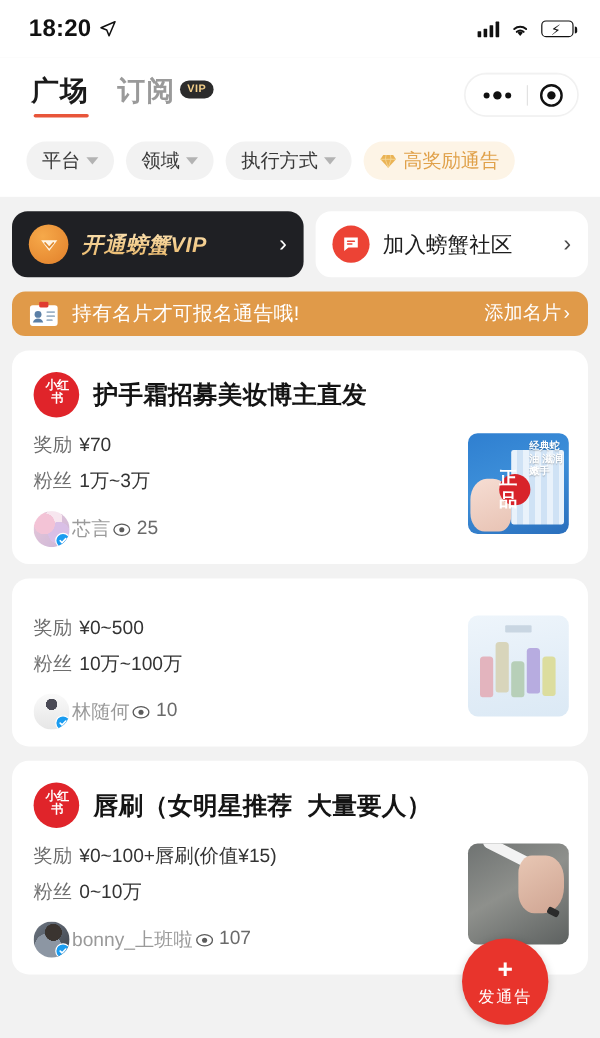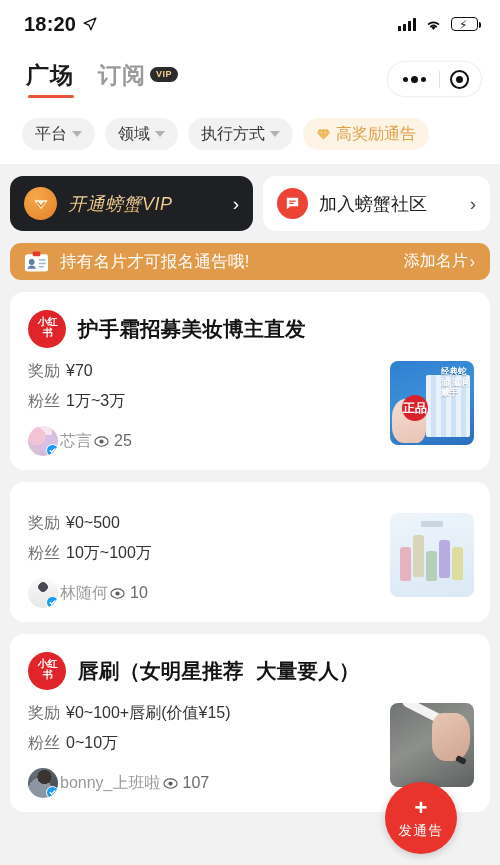--- a/index.html
+++ b/index.html
@@ -84,21 +84,21 @@
   .banner-row{ display:flex; gap:10px; padding:12px 10px 0; }
   .vip-banner{
     flex:0 0 243px; height:55px; background:#1f2024; border-radius:13px;
     display:flex; align-items:center; padding:0 14px; gap:11px; position:relative;
     cursor:pointer;
   }
   .vip-orb{ width:33px; height:33px; border-radius:50%;
     background:radial-gradient(circle at 35% 30%,#f6a94a,#e2802a);
     display:flex; align-items:center; justify-content:center; flex:0 0 33px;}
   .vip-orb svg{ width:18px; height:18px; }
-  .vip-text{ font-size:18px; font-weight:400; font-style:italic; letter-spacing:.5px;
+  .vip-text{ font-size:18px; font-weight:700; font-style:italic; letter-spacing:.5px;
     background:linear-gradient(180deg,#fbe2b2,#eab768); -webkit-background-clip:text;
     background-clip:text; color:transparent; }
   .chev{ color:#fff; font-size:19px; line-height:1; margin-left:auto; font-weight:300;}
   .comm-banner{
     flex:1; height:55px; background:#fff; border-radius:13px; display:flex;
     align-items:center; padding:0 14px; gap:11px; cursor:pointer;
   }
   .comm-orb{ width:31px; height:31px; border-radius:50%; background:#ec4335;
     display:flex; align-items:center; justify-content:center; flex:0 0 31px;}
   .comm-orb svg{ width:17px; height:17px; }
@@ -160,22 +160,22 @@
   .views{ display:flex; align-items:center; gap:5px; font-size:16px; color:#6a6a6a; }
   .eye{ width:15px; height:15px; display:block; }
   .thumb{ width:84px; height:84px; border-radius:8px; flex:0 0 84px; margin-left:12px;
     overflow:hidden; position:relative; align-self:flex-start; }
   .thumb1{ background:linear-gradient(160deg,#2f7fd0 0%,#3d8fd9 45%,#2a6fbd 100%); }
   .thumb1 .t-cap{ position:absolute; left:4px; top:5px; color:#fff; font-size:8.5px;
     font-weight:700; line-height:1.25; text-shadow:0 1px 1px rgba(0,0,0,.25);padding-left:47px; }
   .thumb1 .pack{ position:absolute; right:4px; top:14px; width:44px; height:62px;
     background:repeating-linear-gradient(90deg,#e9f2fb 0 5px,#cfe2f5 5px 10px);
     border-radius:2px; }
-  .thumb1 .zp{ position:absolute; left:12px; top:34px; width:26px; height:26px;
-    border-radius:50%; background:#d8232a; color:#fff; font-size:12px; font-weight:800;
+  .thumb1 .zp{ position:absolute; left:26px; top:34px; width:26px; height:26px;
+    border-radius:50%; background:#d8232a; color:#fff; font-size:15px; font-weight:800;
     display:flex; align-items:center; justify-content:center; }
   .thumb1 .hand{ position:absolute; left:2px; bottom:2px; width:34px; height:44px;
     background:linear-gradient(160deg,#f6ddd3,#e8c3b4); border-radius:40% 45% 30% 35%; }
   .thumb2{ background:linear-gradient(170deg,#eef5fb 0%,#e2edf7 60%,#dbe9f5 100%); }
   .thumb2 .btl{ position:absolute; bottom:16px; width:11px; border-radius:3px 3px 2px 2px; }
   .thumb2 .b1{ left:10px; height:34px; background:#e3b4be; }
   .thumb2 .b2{ left:23px; height:42px; background:#d8d5bb; bottom:20px; }
   .thumb2 .b3{ left:36px; height:30px; background:#b7cfb8; }
   .thumb2 .b4{ left:49px; height:38px; background:#b7ace0; bottom:19px; }
   .thumb2 .b5{ left:62px; height:33px; background:#dcdd9e; bottom:17px; }

